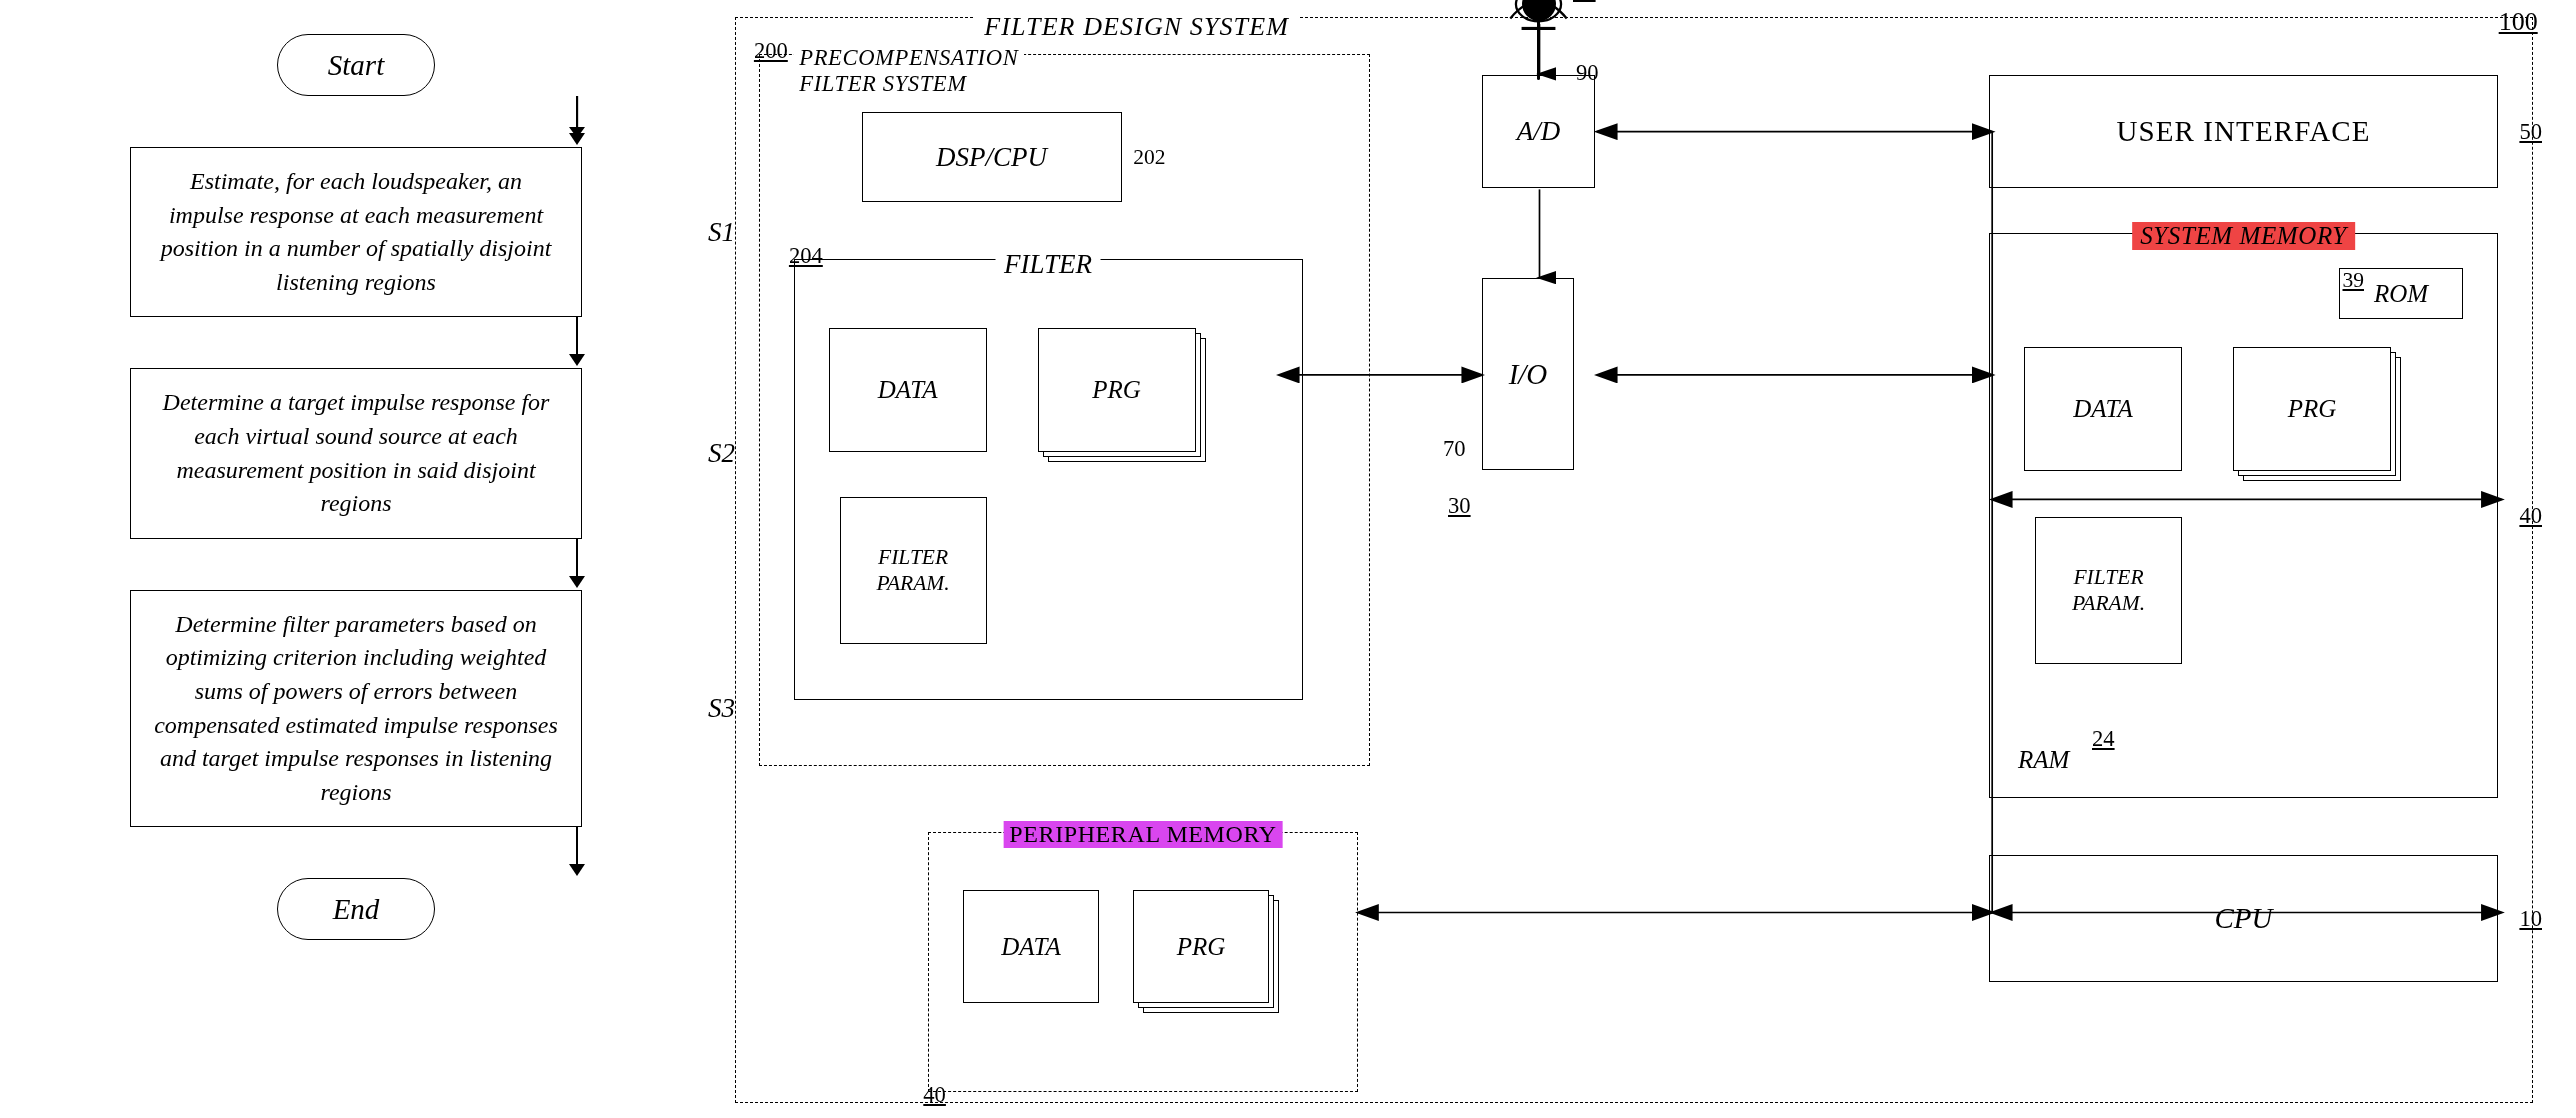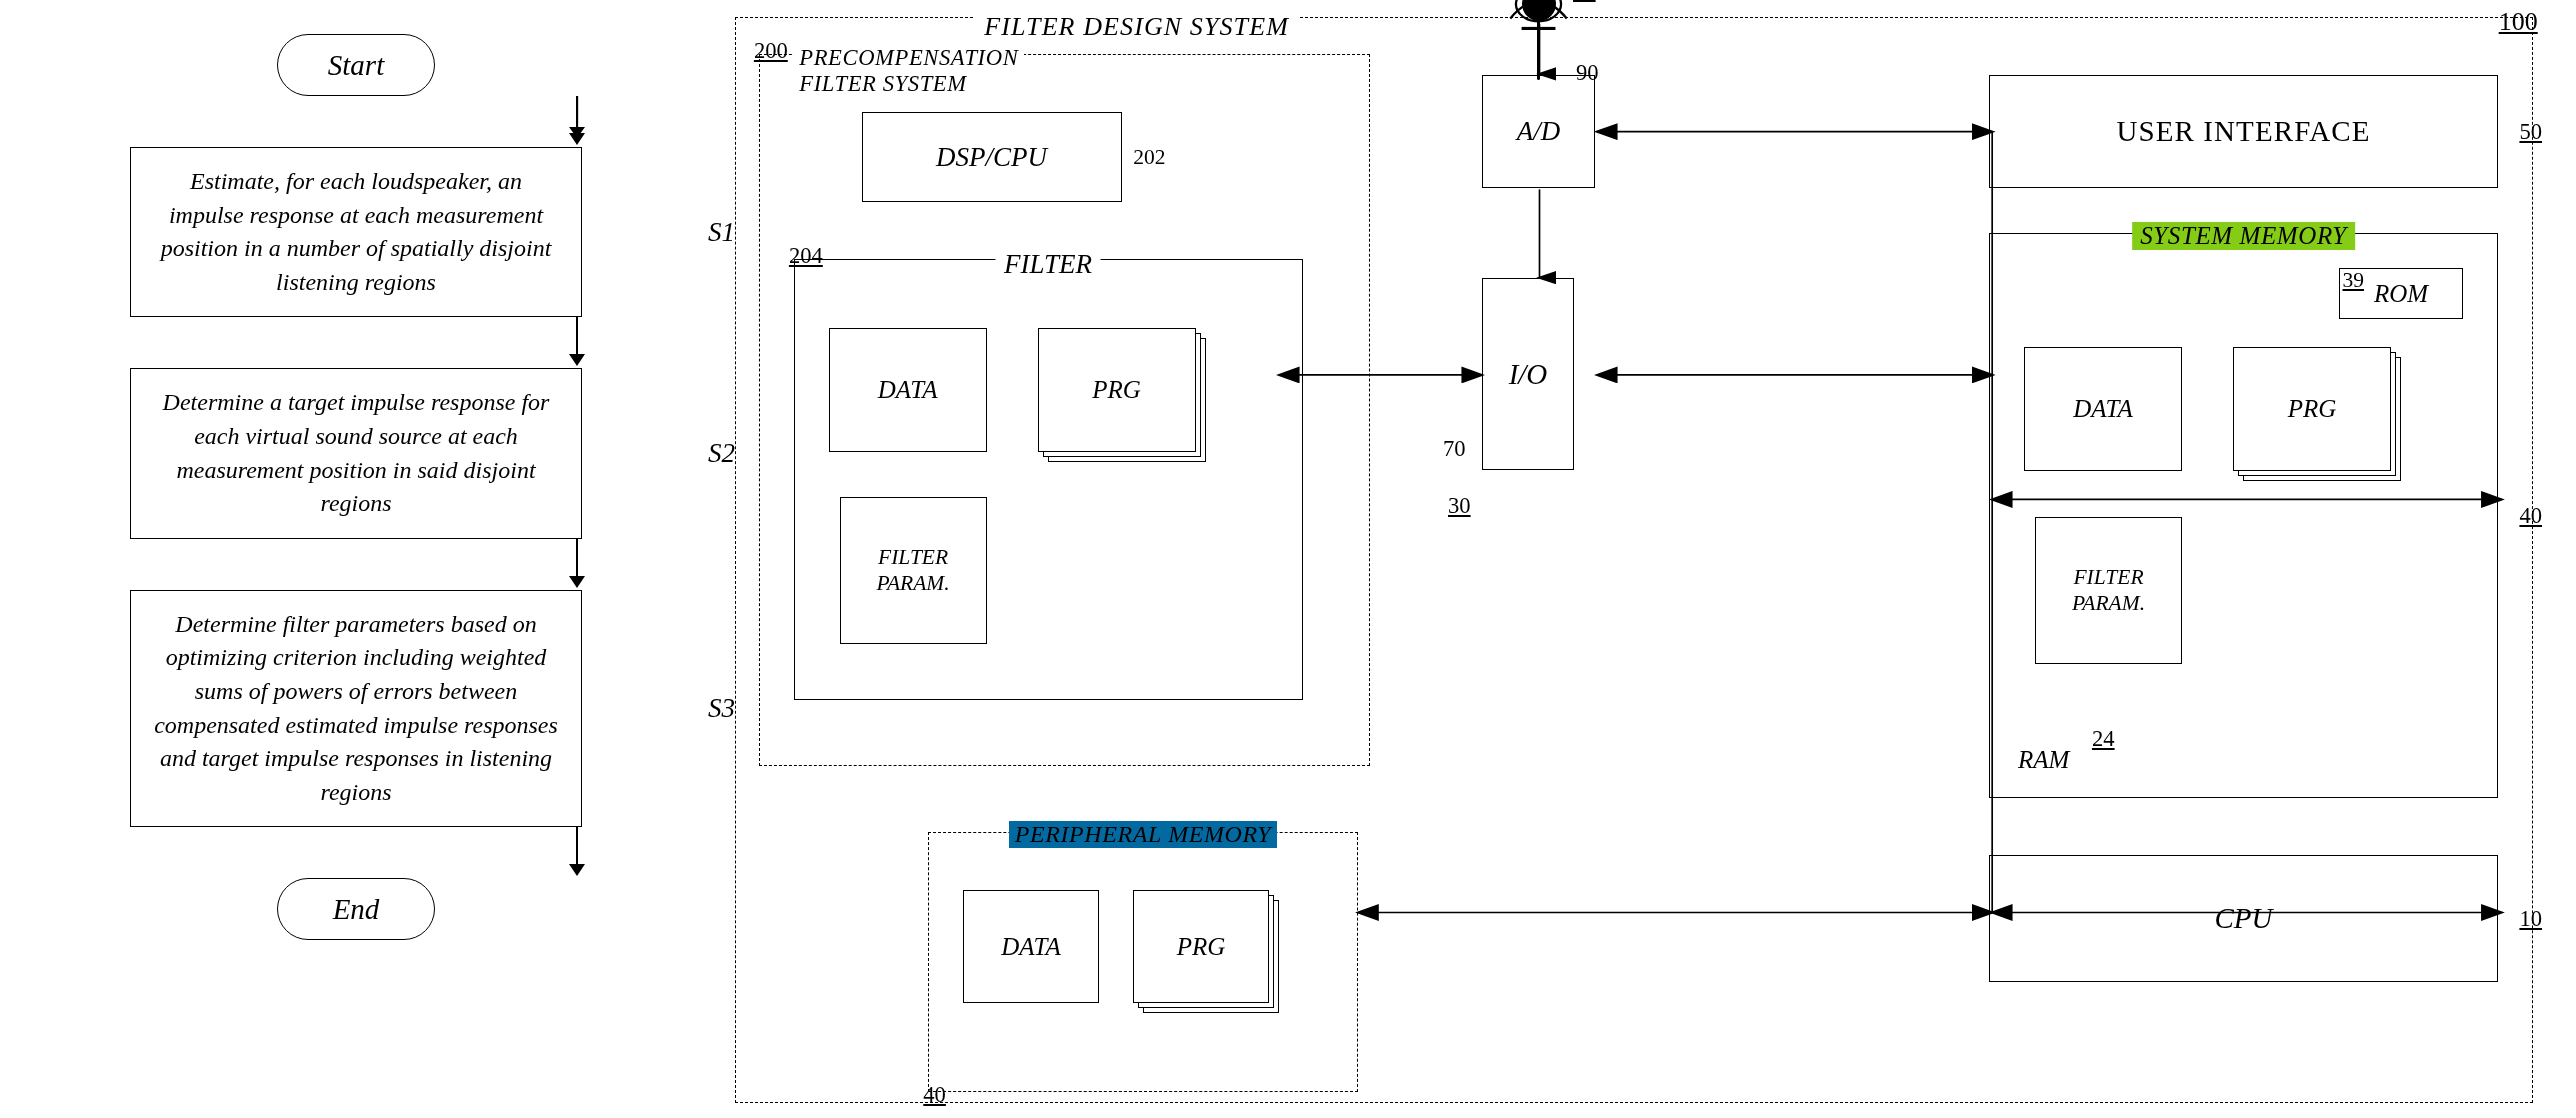--- a/index.html
+++ b/index.html
@@ -325,21 +325,21 @@
       height: 565px;
       border: 1.7px solid #000;
       background: #fff;
     }
 
     .system-memory-label {
       position: absolute;
       top: -12.4px;
       left: 50%;
       transform: translateX(-50%);
-      background: #84cc16;
+      background: #ef4444;
       padding: 0 8.5px;
       font-style: italic;
       font-size: 25px;
       letter-spacing: 0.6px;
       white-space: nowrap;
     }
 
     .sys-mem-number {
       position: absolute;
       right: -45px;
@@ -405,23 +405,22 @@
       height: 260px;
       border: 1.7px dashed #000;
       background: #fff;
     }
 
     .peripheral-memory-label {
       position: absolute;
       top: -12.4px;
       left: 50%;
       transform: translateX(-50%);
-      background: #0369a1;
+      background: #d946ef;
       padding: 0 5.7px;
-      font-style: italic;
       font-size: 24px;
       letter-spacing: 0.6px;
       white-space: nowrap;
     }
 
     .peripheral-number {
       position: absolute;
       bottom: -17px;
       left: -5.7px;
       font-size: 22.6px;

